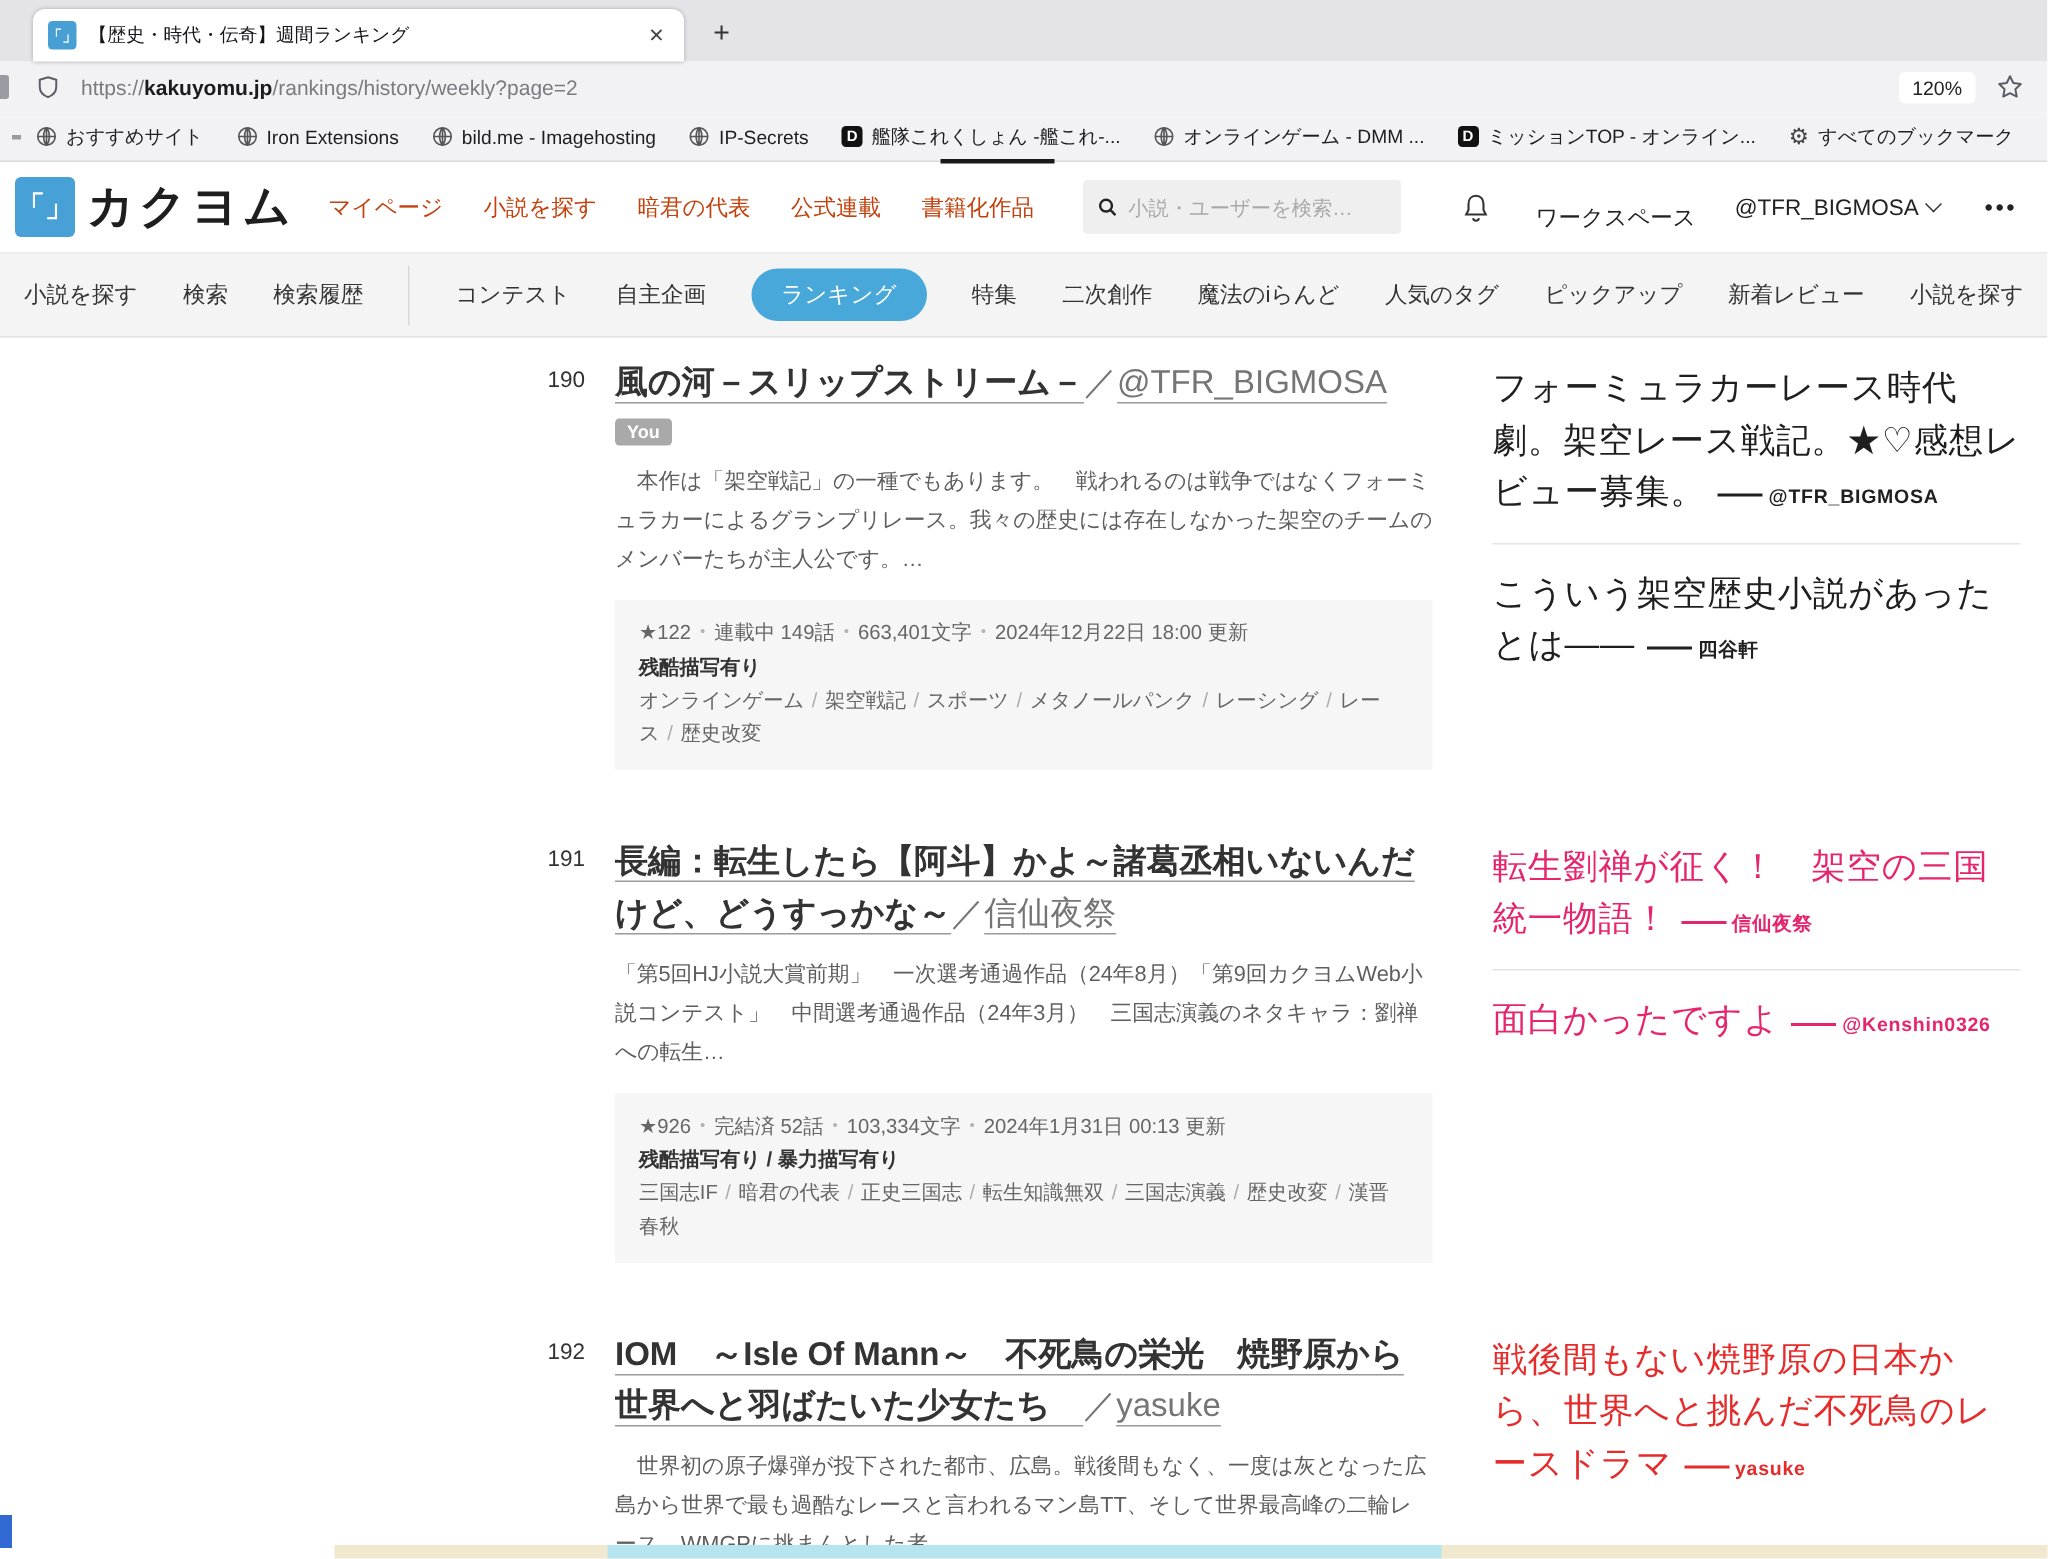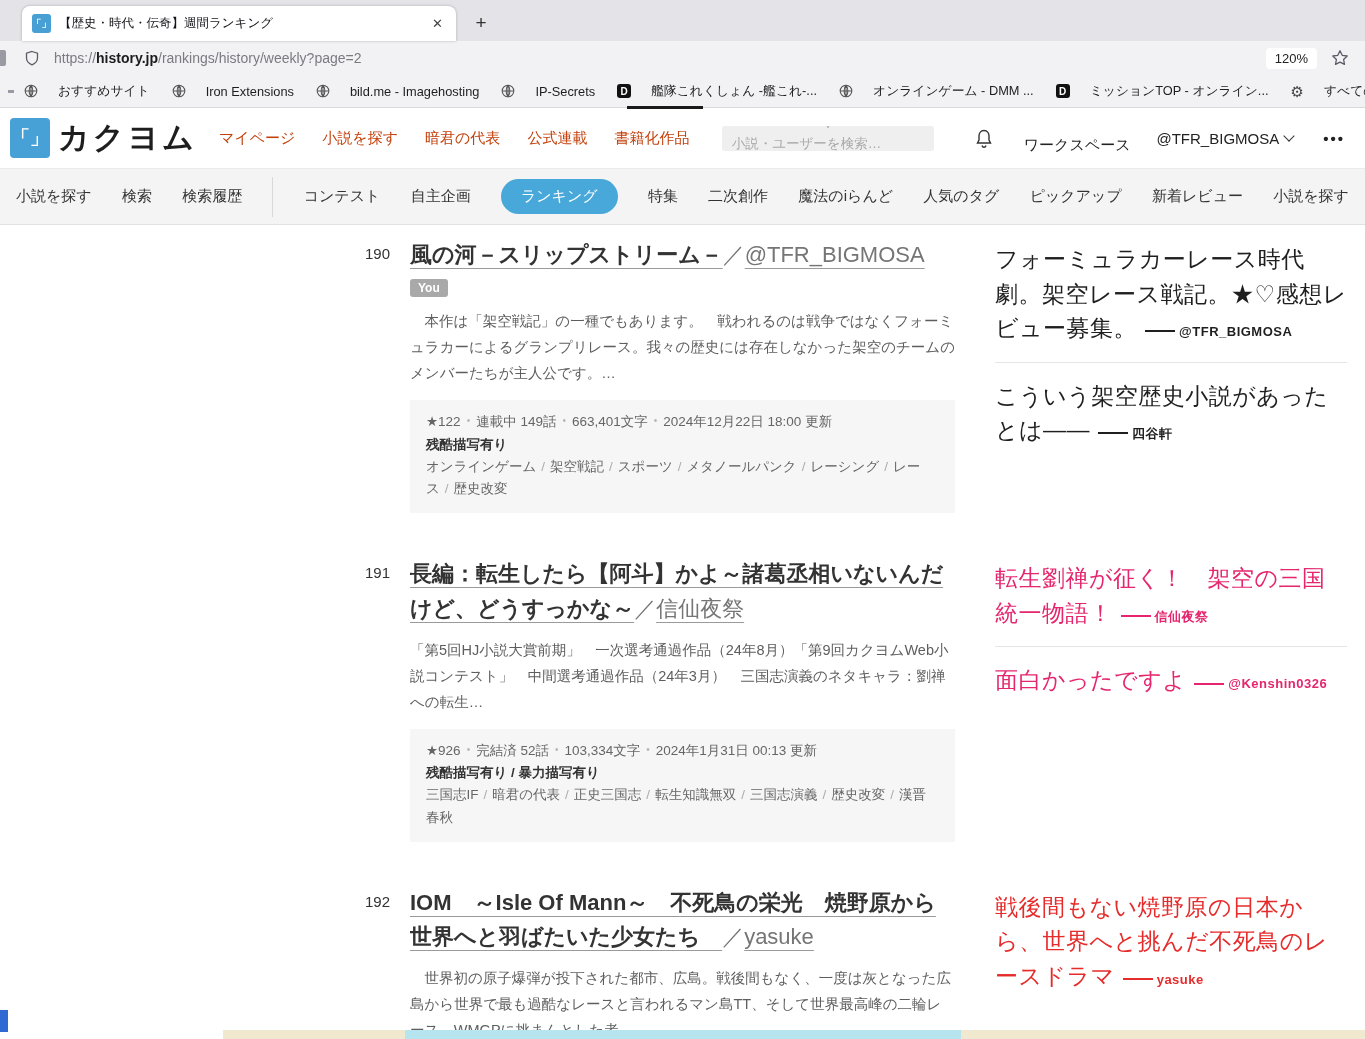--- a/index.html
+++ b/index.html
@@ -22,37 +22,37 @@
   .shield-icon { margin-left:18px; flex:none; }
   .url-text { margin-left:14px; font-size:14px; flex:1; white-space:nowrap; overflow:hidden; }
   .url-scheme,.url-path { color:#7a7a82; }
   .url-host { color:#1b1b1f; font-weight:bold; }
   .zoom-pill { background:#fff; border-radius:4px; padding:3px 9px; font-size:13px; color:#222; margin-right:14px; }
   .star-btn { flex:none; margin-right:6px; }
 
   .bookmarksbar { height:33px; background:#f2f2f4; border-bottom:1px solid #d9d9de;
     display:flex; align-items:center; padding:0 8px; font-size:12.8px; color:#1d1d22; position:relative; }
   .bm-frag { width:6px; height:3px; background:#9a9aa2; margin-right:10px; flex:none; }
-  .bm-item { display:flex; align-items:center; gap:20px; margin-right:22px; white-space:nowrap; }
+  .bm-item { display:flex; align-items:center; gap:6px; margin-right:22px; white-space:nowrap; }
   .globe { width:14px; height:14px; flex:none; }
   .dmm-icon { width:14px; height:14px; background:#111; border-radius:3px; color:#fff; font-size:10px;
     font-weight:bold; display:flex; align-items:center; justify-content:center; flex:none; }
   .gear-glyph { font-size:15px; color:#444; line-height:1; }
   .drag-underline { position:absolute; left:627px; bottom:-2px; width:76px; height:3px; background:#1a1a1a; }
 
   
   .site-header { height:60px; background:#fff; display:flex; align-items:center; padding:0 10px; }
   .logo { display:flex; align-items:center; gap:8px; }
   .logo-mark { width:40px; height:40px; background:#47a0d6; border-radius:4px; color:#fff;
     font-size:19px; font-weight:bold; display:flex; align-items:center; justify-content:center; }
   .logo-text { font-size:31px; font-weight:900; color:#1e1e1e; letter-spacing:3px; }
   .site-nav { display:flex; gap:27px; margin-left:22px; font-size:15px; color:#c2410c; }
   .site-nav span { white-space:nowrap; cursor:pointer; }
-  .search-box { margin-left:auto; width:212px; height:25px; background:#efefef; border-radius:3px;
-    display:flex; align-items:center; padding:0 10px; gap:8px;flex-direction:column; }
+  .search-box { margin-left:auto; width:212px; height:36px; background:#efefef; border-radius:3px;
+    display:flex; align-items:center; padding:0 10px; gap:8px; }
   .search-box input { border:0; background:transparent; outline:none; font-size:13.5px; width:100%;
     color:#333; font-family:inherit; }
   .search-box input::placeholder { color:#a9a9a9; }
   .bell { margin-left:40px; }
   .hdr-right { display:flex; align-items:center; font-size:15px; color:#222; }
   .workspace { margin-left:30px; white-space:nowrap; cursor:pointer;margin-top:14px; }
   .account { margin-left:26px; display:flex; align-items:center; gap:6px; white-space:nowrap; cursor:pointer; }
   .chev { width:8px; height:8px; border-right:1.5px solid #333; border-bottom:1.5px solid #333;
     transform:rotate(45deg); margin-top:-4px; }
   .more-dots { margin-left:30px; margin-right:10px; font-weight:bold; letter-spacing:2px; color:#222; cursor:pointer; }
@@ -117,21 +117,21 @@
 </div>
 
 <div class="toolbar">
   <span class="edge-frag"></span>
   <span class="shield-icon">
     <svg width="16" height="16" viewBox="0 0 16 16" fill="none" stroke="#5b5b66" stroke-width="1.3">
       <path d="M8 1.5 L13.5 3.2 V8 C13.5 11.5 11 13.6 8 14.8 C5 13.6 2.5 11.5 2.5 8 V3.2 Z"></path>
     </svg>
   </span>
   <span class="url-text">
-    <span class="url-scheme">https://</span><span class="url-host">history.jp</span><span class="url-path">/rankings/history/weekly?page=2</span>
+    <span class="url-scheme">https://</span><span class="url-host">kakuyomu.jp</span><span class="url-path">/rankings/history/weekly?page=2</span>
   </span>
   <span class="zoom-pill">120%</span>
   <span class="star-btn">
     <svg width="18" height="18" viewBox="0 0 18 18" fill="none" stroke="#5b5b66" stroke-width="1.3" stroke-linejoin="round">
       <path d="M9 1.8 L11.2 6.3 L16.2 7 L12.6 10.5 L13.5 15.4 L9 13.1 L4.5 15.4 L5.4 10.5 L1.8 7 L6.8 6.3 Z"></path>
     </svg>
   </span>
 </div>
 
 <div class="bookmarksbar">

